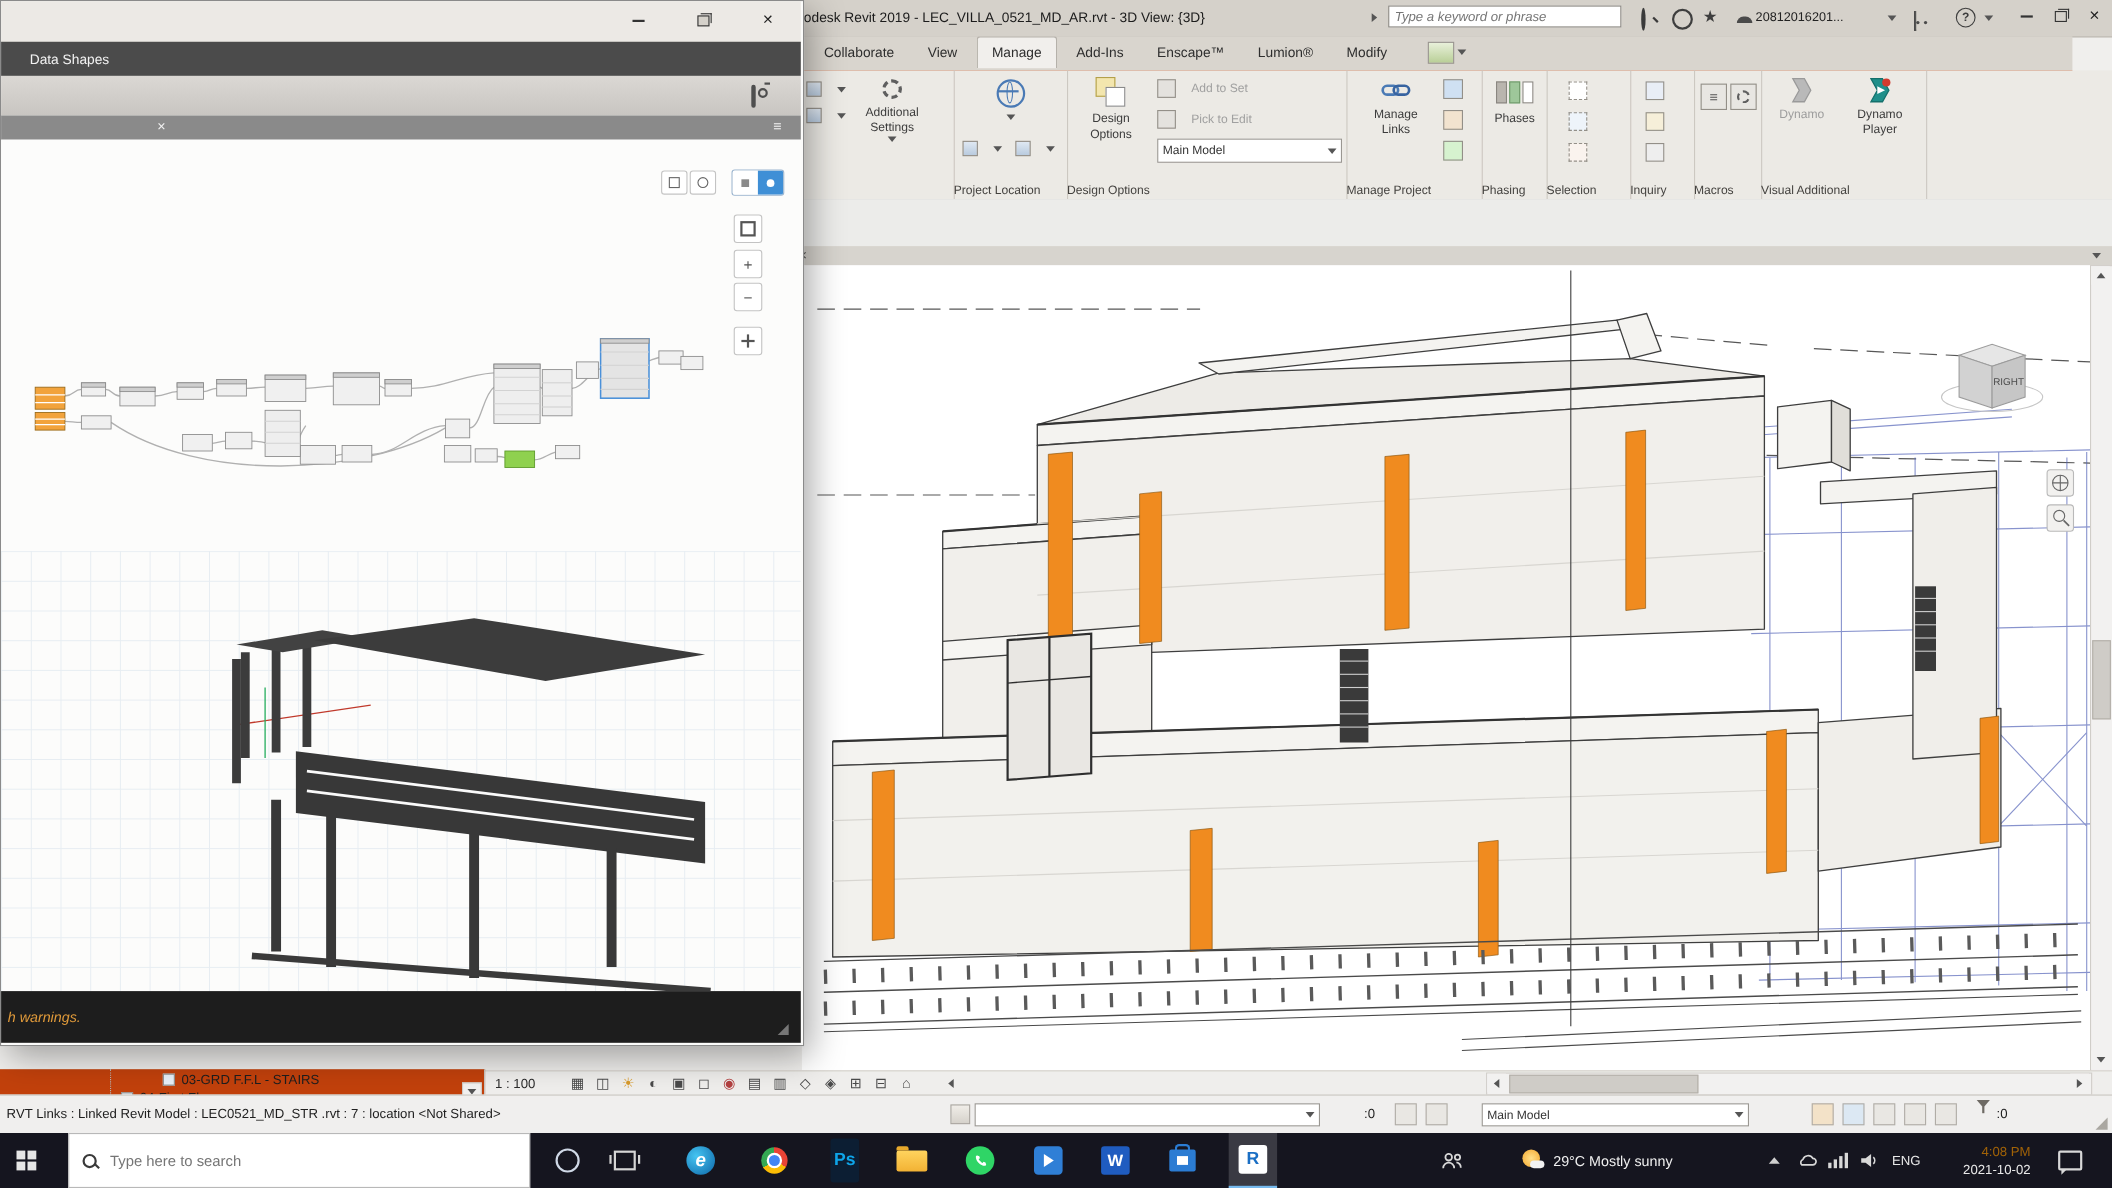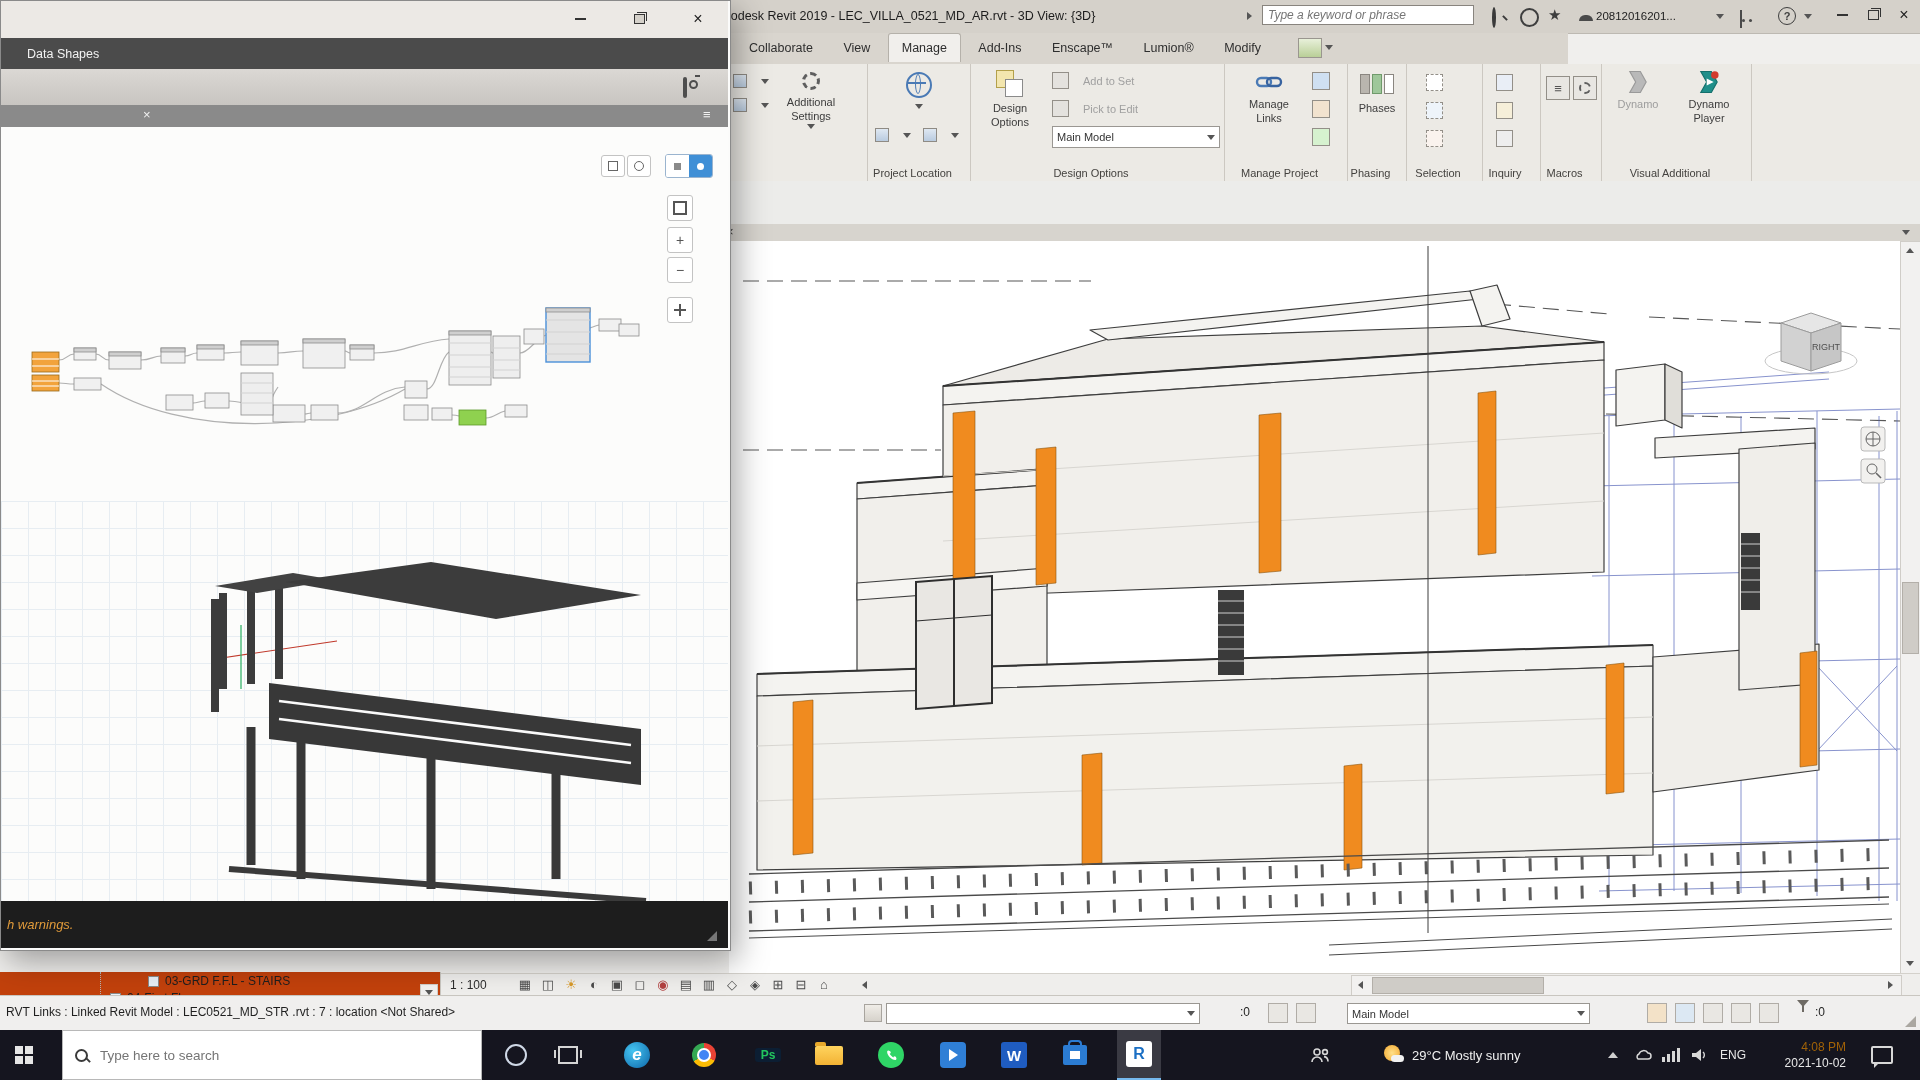--- a/index.html
+++ b/index.html
@@ -19,21 +19,21 @@
   .winbtn{width:30px;height:26px;display:flex;align-items:center;justify-content:center;color:#222;font-size:14px}
   .minbar{width:11px;height:2px;background:#333}
   .restore{width:9px;height:8px;border:1px solid #333;position:relative;background:#d5d1ca}
   .restore::before{content:"";position:absolute;left:2px;top:-3px;width:9px;height:8px;border:1px solid #333;border-bottom:none;border-left:none}
   
   .rtab{display:inline-block;padding:0 13px;line-height:30px;font-size:12.5px;color:#2e2e2e}
   .rtab.active{background:#f1efec;border:1px solid #b5b1aa;border-bottom:none;border-radius:3px 3px 0 0;line-height:28px}
   
   #ribbon{left:0;top:64px;width:1920px;height:117px;background:#eceae5;border-bottom:1px solid #b6b2ab}
   .rpanel{position:absolute;top:0;height:117px;border-right:1px solid #ccc8c1}
-  .plabel{position:absolute;bottom:2px;left:0;right:12px;text-align:center;font-size:11px;color:#44423f;white-space:nowrap}
+  .plabel{position:absolute;bottom:2px;left:0;right:12px;text-align:left;font-size:11px;color:#44423f;white-space:nowrap}
   .bigb{position:absolute;top:4px;display:flex;flex-direction:column;align-items:center;gap:2px;font-size:11px;color:#3c3c3c;text-align:center;line-height:12px}
   .bigb.grayed{color:#9d9d9d}
   .srow{position:absolute;display:flex;align-items:center;gap:14px;font-size:11px;color:#3c3c3c;white-space:nowrap}
   .srow.grayed{color:#a0a0a0}
   .gear{width:12px;height:12px;border:3px dashed #5f5f5f;border-radius:50%}
   .gear.small{width:8px;height:8px;border-width:2px}
   .combo{background:#fff;border:1px solid #9a9792;display:flex;align-items:center;justify-content:space-between;padding:0 4px;font-size:11px;color:#333}
   .mini-ico{width:12px;height:12px;border:1px solid #8f8b84;background:linear-gradient(#dfe8f2,#b9cbdf)}
   .sq-ico{width:15px;height:15px;border:1px solid #938f88}
   
@@ -94,21 +94,21 @@
     <span class="abs tri d" style="left:1804px;top:14px"></span>
     <div class="abs winbtn" style="left:1827px;top:2px">
         <span class="minbar"></span>
       </div>
     <div class="abs winbtn" style="left:1858px;top:2px">
         <span class="restore"></span>
       </div>
     <div class="abs winbtn" style="left:1889px;top:2px;font-size:16px">×</div>
   </div>
 
-  <div class="abs" style="left:0;top:33px;width:1568px;height:31px;background:#d9d5ce;border-bottom:1px solid #c2410c">
+  <div class="abs" style="left:0;top:33px;width:1884px;height:31px;background:#d9d5ce;border-bottom:1px solid #c2410c">
     <div class="abs" style="left:736px;top:0;white-space:nowrap">
       <span class="rtab">Collaborate</span>
       <span class="rtab">View</span>
       <span class="rtab active">Manage</span>
       <span class="rtab">Add-Ins</span>
       <span class="rtab">Enscape™</span>
       <span class="rtab">Lumion®</span>
       <span class="rtab">Modify</span>
       <span style="display:inline-flex;align-items:center;gap:3px;margin-left:20px;vertical-align:middle">
         <span style="width:22px;height:18px;border:1px solid #9a968f;background:linear-gradient(#e8f0da,#b9cf97)"></span>
@@ -688,21 +688,21 @@
     </div>
     <div class="tb-cell" style="left:615px;width:44px">
       <span class="tb-letter" style="width:26px;height:26px;border-radius:50%;background:radial-gradient(circle at 35% 35%,#45c5f2,#0d66a8);color:#fff;font-size:17px;font-style:italic">e</span>
     </div>
     <div class="tb-cell" style="left:682px;width:44px">
       <span style="position:relative;width:24px;height:24px;border-radius:50%;background:conic-gradient(#ea4335 0 33%,#fbbc05 33% 66%,#34a853 66% 100%);display:flex;align-items:center;justify-content:center">
         <span style="width:10px;height:10px;border-radius:50%;background:#4285f4;border:2px solid #fff"></span>
       </span>
     </div>
     <div class="tb-cell" style="left:746px;width:44px">
-      <span class="tb-letter" style="width:26px;height:14px;border-radius:3px;background:#0c1e33;color:#22c55e;font-size:12px">Ps</span>
+      <span class="tb-letter" style="width:26px;height:40px;border-radius:3px;background:#0c1e33;color:#0ea5e9;font-size:16px">Ps</span>
     </div>
     <div class="tb-cell" style="left:807px;width:44px">
         <span class="folder"></span>
       </div>
     <div class="tb-cell" style="left:869px;width:44px">
       <span style="width:26px;height:26px;border-radius:50%;background:#2fd566;display:flex;align-items:center;justify-content:center">
         <svg width="15" height="15" viewBox="0 0 24 24">
             <path d="M7 4c-1 0-2 1-2 2 0 6 7 13 13 13 1 0 2-1 2-2l-1-3-3-1-1 2c-2-1-5-4-6-6l2-1-1-3z" fill="#fff"></path>
           </svg>
       </span>

